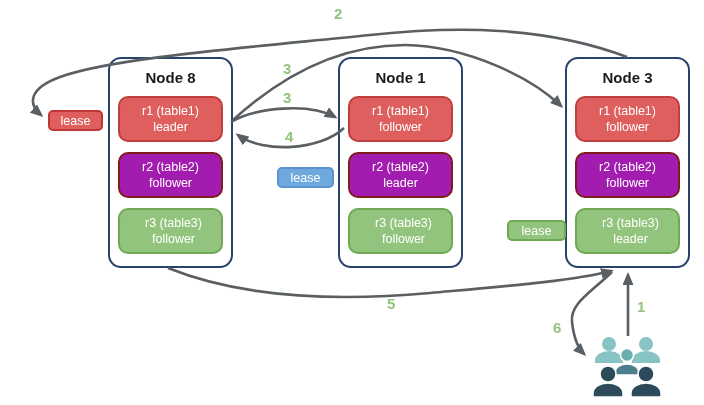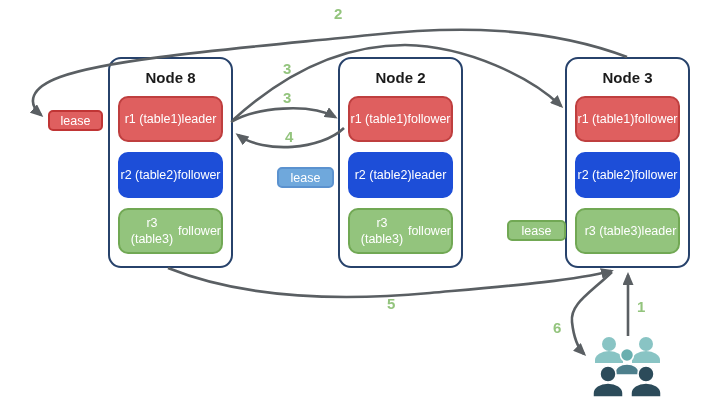--- a/index.html
+++ b/index.html
@@ -9,25 +9,25 @@
   }
   .node{
     position:absolute;top:57px;width:125px;height:211px;box-sizing:border-box;
     background:#ffffff;border:2px solid #27426b;border-radius:13px;z-index:2;
   }
   .node-title{
     margin-top:10px;text-align:center;font-size:15px;font-weight:bold;color:#1b1b1b;
   }
   .replica{
     position:absolute;left:8px;width:105px;height:46px;box-sizing:border-box;
-    border-radius:10px;display:flex;flex-direction:row;align-items:center;justify-content:center;
+    border-radius:10px;display:flex;flex-direction:column;align-items:center;justify-content:center;
     color:#ffffff;font-size:12.5px;line-height:16px;text-align:center;
   }
   .replica.red{background:#df5f5f;border:2px solid #bf3f3f;}
-  .replica.blue{background:#1d4ed8;border:2px solid #1d4ed8;}
+  .replica.blue{background:#a21caf;border:2px solid #7f1d1d;}
   .replica.green{background:#93c47d;border:2px solid #71a854;padding-left:6px;}
   .r1{top:37px}.r2{top:93px}.r3{top:149px}
   .lease{
     position:absolute;height:21px;box-sizing:border-box;border-radius:5px;z-index:3;
     display:flex;align-items:center;justify-content:center;
     color:#ffffff;font-size:12.5px;
   }
   .lease.red{left:48px;top:110px;width:55px;background:#df5f5f;border:2px solid #c03535;}
   .lease.blue{left:277px;top:167px;width:57px;background:#6fa8dc;border:2px solid #5b92cf;}
   .lease.green{left:507px;top:220px;width:59px;background:#93c47d;border:2px solid #71a854;}
@@ -51,21 +51,21 @@
       <span>r2 (table2)</span>
       <span>follower</span>
     </div>
     <div class="replica green r3">
       <span>r3 (table3)</span>
       <span>follower</span>
     </div>
   </div>
 
   <div class="node" style="left:338px">
-    <div class="node-title">Node 2</div>
+    <div class="node-title">Node 1</div>
     <div class="replica red r1">
       <span>r1 (table1)</span>
       <span>follower</span>
     </div>
     <div class="replica blue r2">
       <span>r2 (table2)</span>
       <span>leader</span>
     </div>
     <div class="replica green r3">
       <span>r3 (table3)</span>

